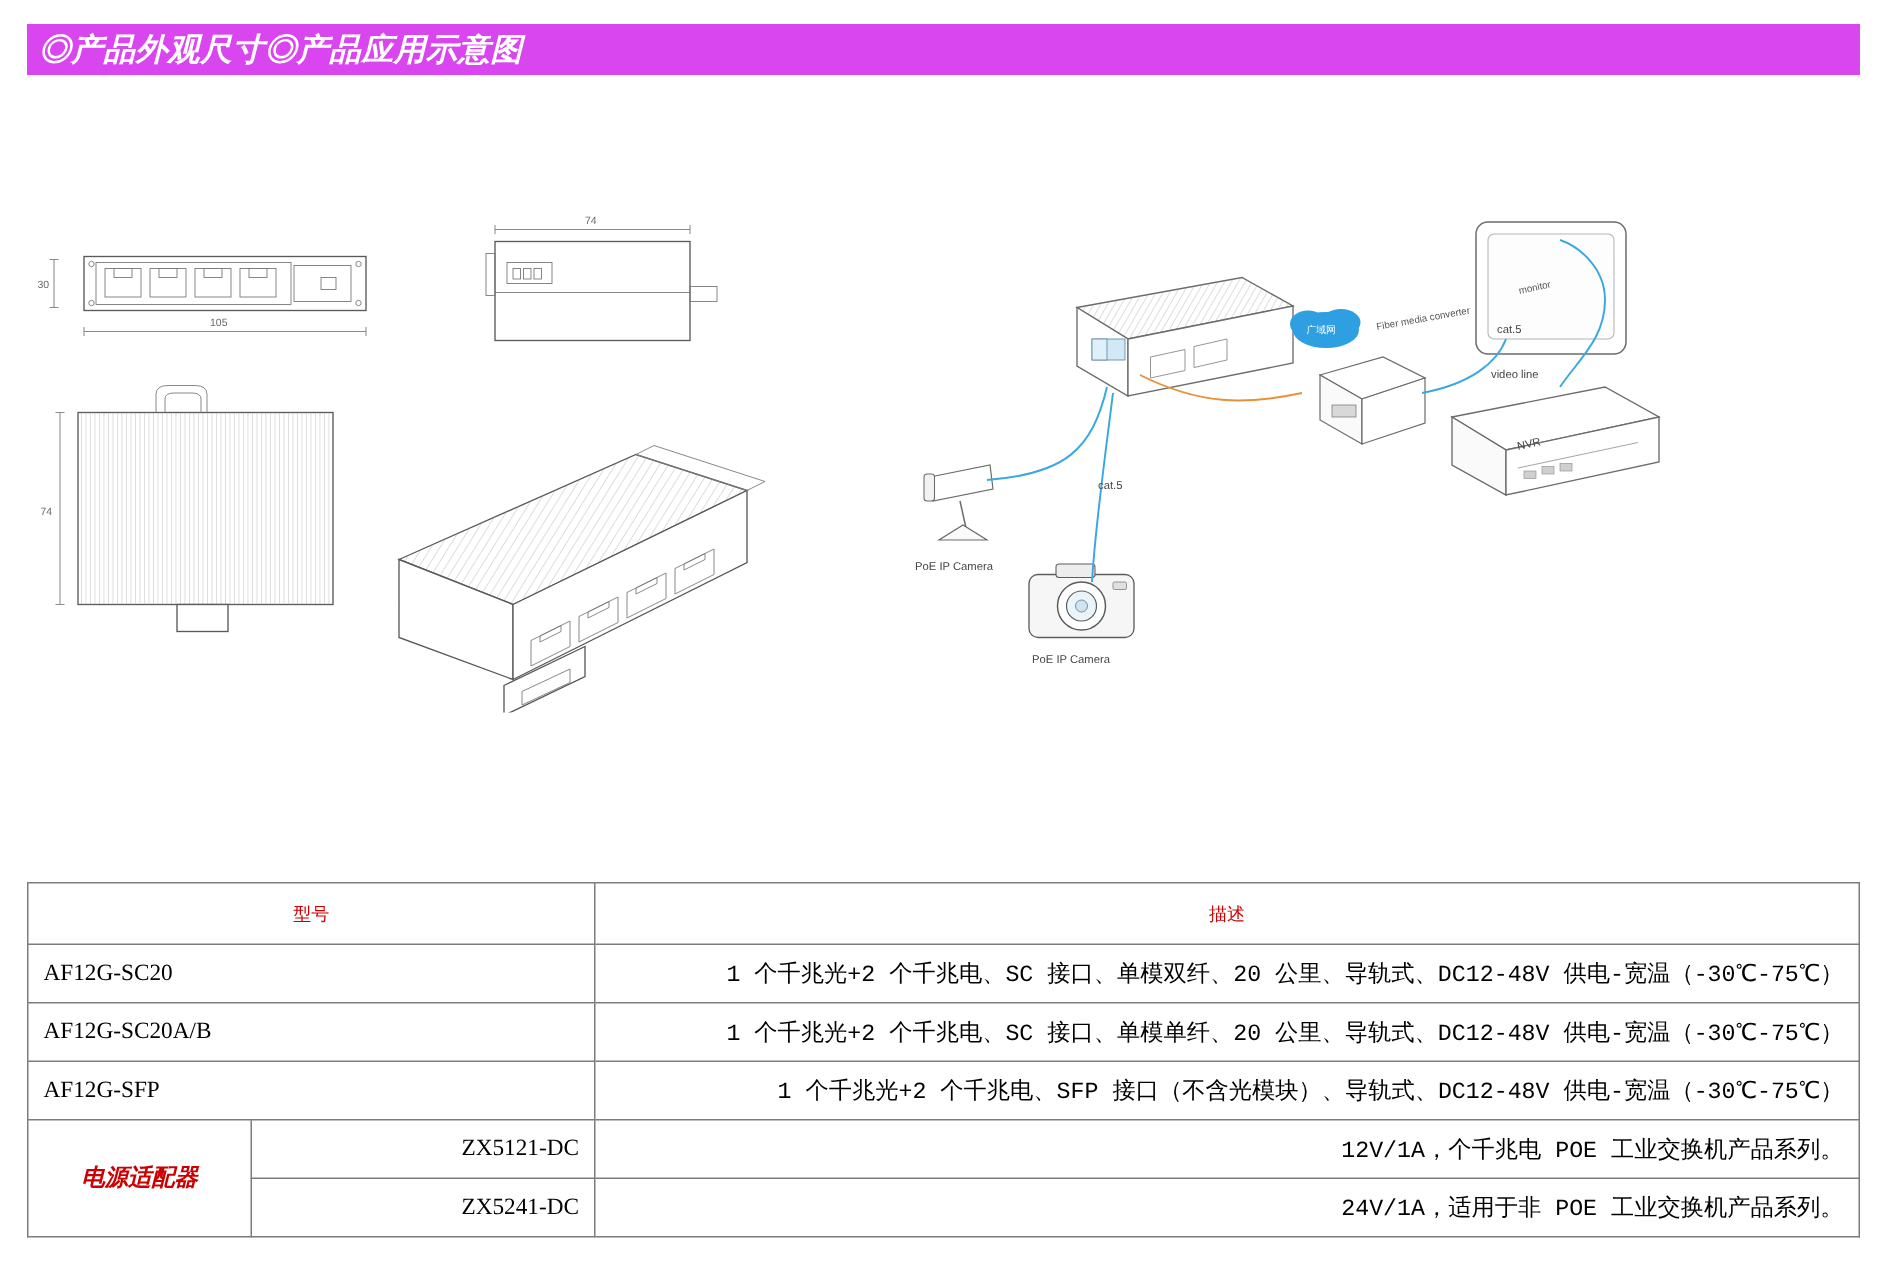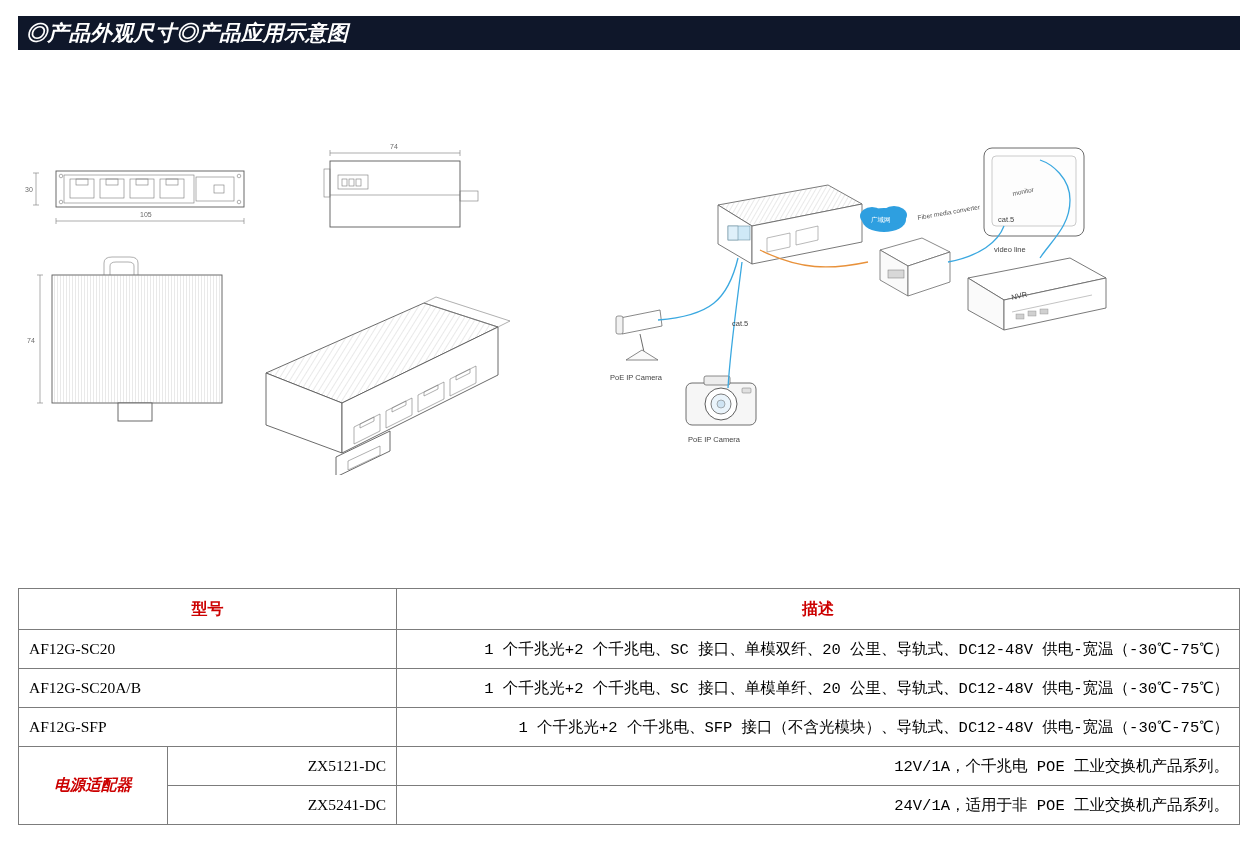--- a/index.html
+++ b/index.html
@@ -20,21 +20,21 @@
     width: 1257px;
     height: 852px;
   }
 
   
   .section-bar {
     position: absolute;
     left: 18px;
     width: 1222px;
     height: 34px;
-    background: #0f172a;
+    background: #d946ef;
     display: flex;
     align-items: center;
   }
   .section-bar .bar-text {
     font-family: "Liberation Serif", serif;
     font-weight: bold;
     font-style: italic;
     font-size: 21px;
     color: #ffffff;
     padding-left: 8px;
@@ -105,22 +105,22 @@
     font-size: 15.5px;
   }
   table.order-table td, table.order-table th {
     border: 1px solid #7c7c7c;
     padding: 7px 10px;
     vertical-align: middle;
   }
   .th-model, .th-desc {
     text-align: center;
     color: #cc0000;
-    font-weight: bold;
-    font-size: 16px;
+    font-weight: normal;
+    font-size: 12px;
     height: 26px;
   }
   .col-model { width: 338px; text-align: left; white-space: nowrap; }
   .col-desc  { text-align: right; font-family: Liberation Mono, monospace; }
   .adapter-label {
     text-align: center;
     color: #cc0000;
     font-weight: bold;
     width: 128px;
     white-space: nowrap;

